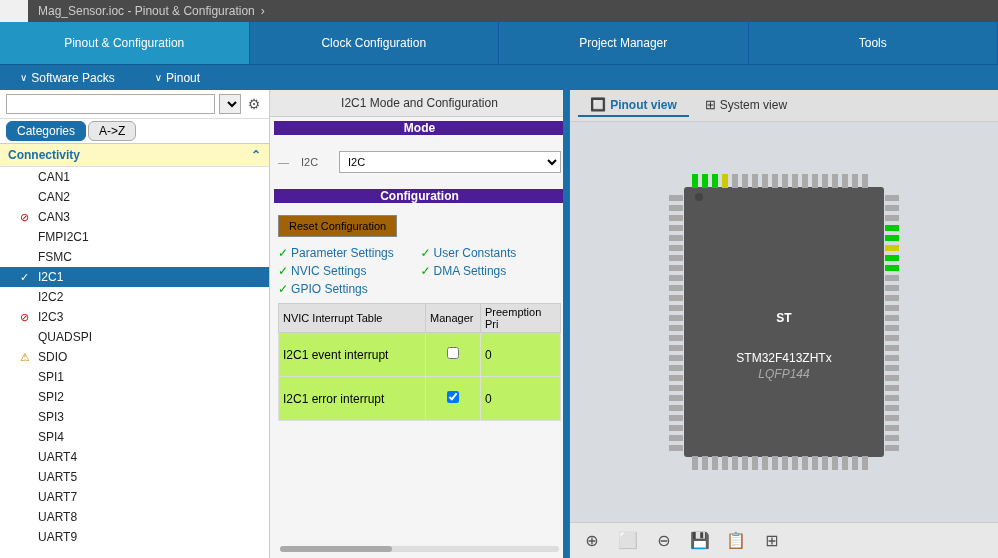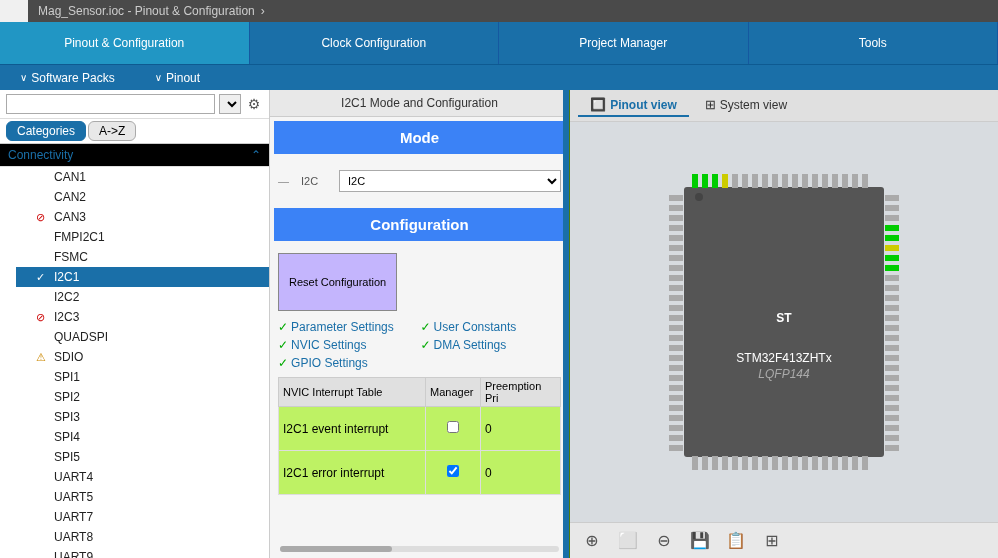--- a/index.html
+++ b/index.html
@@ -112,31 +112,30 @@
       background: #1a6fa8;
       color: white;
       border-color: #1a6fa8;
     }
     .sidebar-category-header {
       display: flex;
       align-items: center;
       justify-content: space-between;
       padding: 4px 8px;
       color: #1a6fa8;
-      font-weight: normal;
+      font-weight: bold;
       font-size: 12px;
       border-bottom: 1px solid #e0e0e0;
-      background: #000000;
+      background: #fef9c3;
       gap: 48px;
     }
     .sidebar-list {
       flex: 1;
       overflow-y: auto;
       overflow-x: hidden;
-      padding-left: 16px;
     }
     .sidebar-item {
       padding: 3px 8px 3px 20px;
       cursor: pointer;
       display: flex;
       align-items: center;
       gap: 4px;
       font-size: 11px;
       color: #222;
     }
@@ -160,25 +159,25 @@
     }
     .panel-title {
       background: #e8e8e8;
       border-bottom: 1px solid #ccc;
       padding: 6px 10px;
       font-size: 12px;
       text-align: center;
       color: #333;
     }
     .section-bar {
-      background: #3b82f6;
+      background: #4c1d95;
       color: white;
       text-align: center;
-      padding: 8px;
-      font-size: 15px;
+      padding: 0;
+      font-size: 12px;
       font-weight: bold;
       margin: 4px 4px;
     }
     .mode-section {
       padding: 8px;
     }
     .mode-row {
       display: flex;
       align-items: center;
       gap: 8px;
@@ -189,22 +188,22 @@
       flex: 1;
       border: 1px solid #aaa;
       padding: 2px 4px;
       font-size: 11px;
       height: 22px;
       background: white;
     }
     .config-section { padding: 4px 8px; }
     .reset-btn {
       border: 1px solid #888;
-      background: #c4b5fd;
-      padding: 22px 10px;
+      background: #a16207;
+      padding: 4px 10px;
       cursor: pointer;
       font-size: 11px;
       margin: 4px 16px 8px 0;
     }
     .config-tabs {
       display: grid;
       grid-template-columns: 1fr 1fr;
       gap: 2px;
       margin-bottom: 6px;
     }
@@ -418,24 +417,20 @@
           <span class="status-icon"></span>
           <span>SPI2</span>
         </div>
         <div class="sidebar-item">
           <span class="status-icon"></span>
           <span>SPI3</span>
         </div>
         <div class="sidebar-item">
           <span class="status-icon"></span>
           <span>SPI4</span>
-        </div>
-        <div class="sidebar-item">
-          <span class="status-icon"></span>
-          <span>SPI5</span>
         </div>
         <div class="sidebar-item">
           <span class="status-icon"></span>
           <span>UART4</span>
         </div>
         <div class="sidebar-item">
           <span class="status-icon"></span>
           <span>UART5</span>
         </div>
         <div class="sidebar-item">

